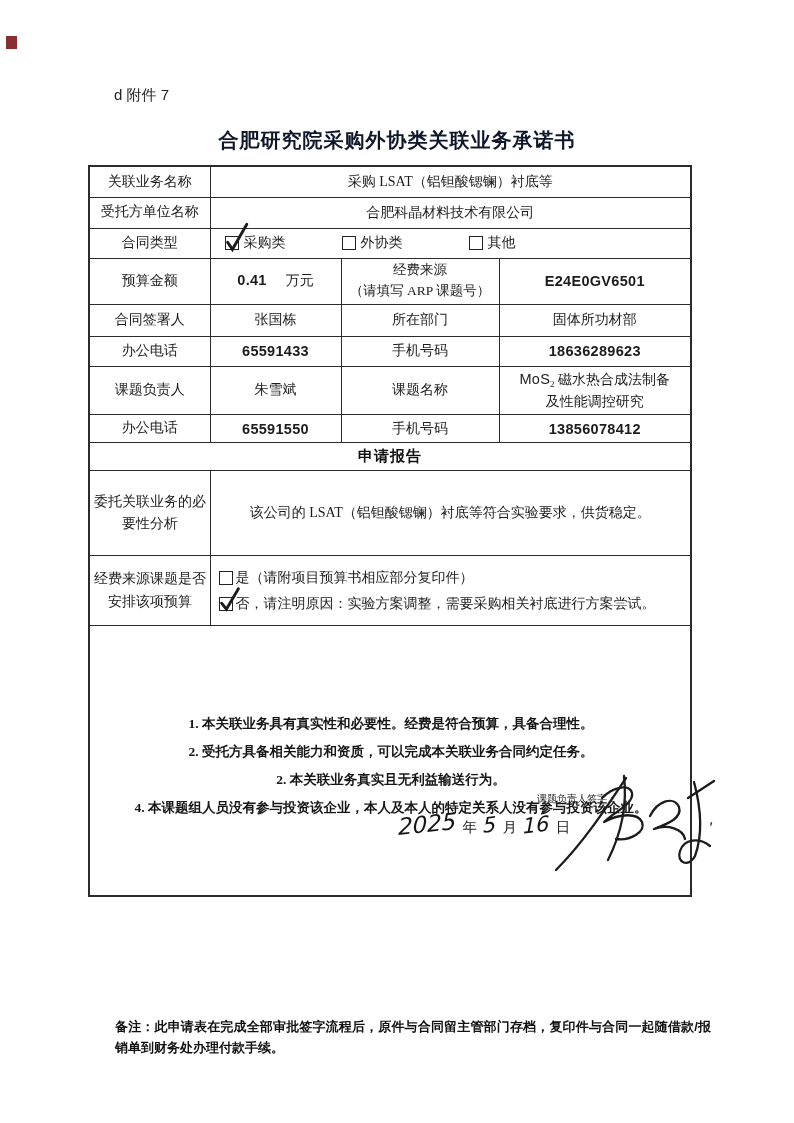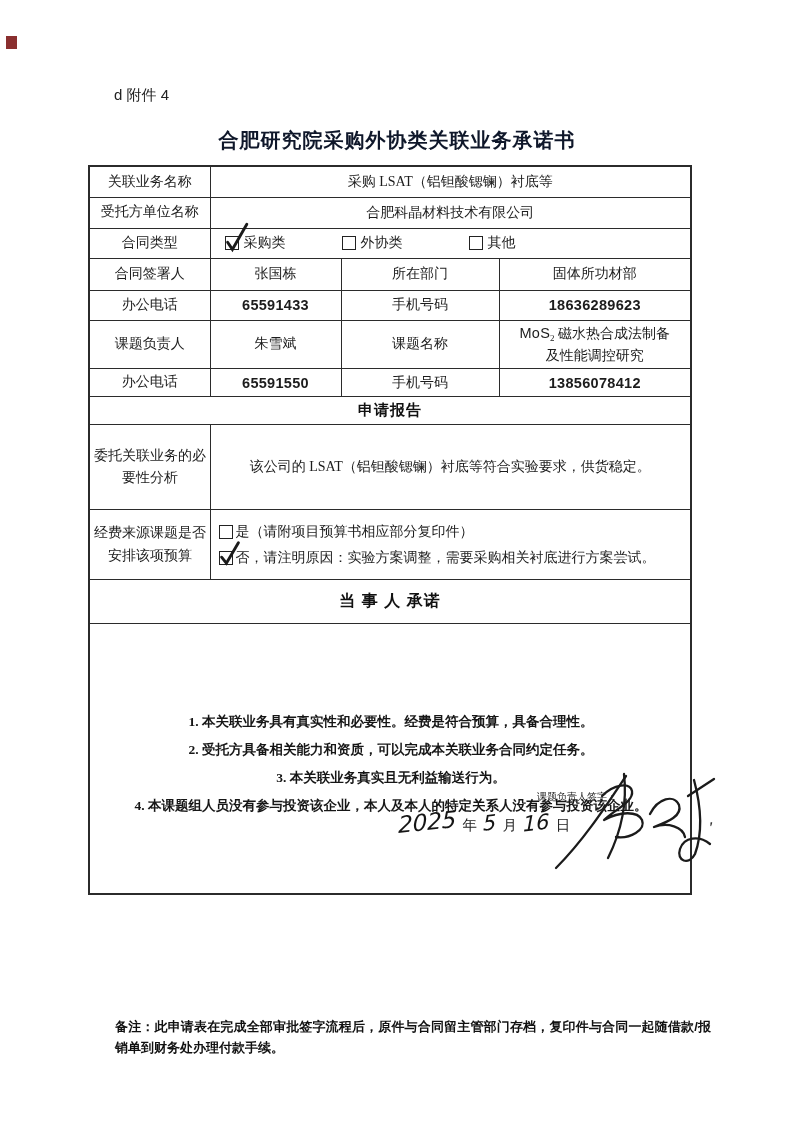--- a/index.html
+++ b/index.html
@@ -54,21 +54,21 @@
   .footer-note { position:absolute; left:115px; top:1016px; width:596px;
     font-family:"Liberation Sans","DejaVu Sans",sans-serif; font-weight:700; font-size:13px; line-height:21px; color:#111; text-align:justify; }
 </style>
 </head>
 <body>
 
 <div class="page">
 
   <div class="red-mark"></div>
 
-  <div class="attachment">d 附件 4</div>
+  <div class="attachment">d 附件 7</div>
 
   <div class="doc-title">合肥研究院采购外协类关联业务承诺书</div>
 
   <table class="form">
     <colgroup>
         <col style="width:121px">
         <col style="width:131px">
         <col style="width:158px">
         <col style="width:192px">
       </colgroup>
@@ -95,20 +95,35 @@
           </span>
           <span>采购类</span>
           <span class="cb cb-gap1"></span>
           <span>外协类</span>
           <span class="cb cb-gap2"></span>
           <span>其他</span>
         </div>
       </td>
     </tr>
 
+    <tr style="height:46px">
+      <td class="lab">预算金额</td>
+      <td>
+        <span class="num">0.41</span>
+        <span style="display:inline-block;width:12px"></span>
+        <span>万元</span>
+      </td>
+      <td>
+        <div class="two-line">
+          <div>经费来源</div>
+          <div>（请填写 ARP 课题号）</div>
+        </div>
+      </td>
+      <td class="num">E24E0GV6501</td>
+    </tr>
 
     <tr style="height:32px">
       <td class="lab">合同签署人</td>
       <td>张国栋</td>
       <td>所在部门</td>
       <td>固体所功材部</td>
     </tr>
 
     <tr style="height:30px">
       <td class="lab">办公电话</td>
@@ -159,30 +174,27 @@
               <svg viewBox="0 0 20 20">
                     <path d="M3 11 L7 16 L17 -1"></path>
                   </svg>
             </span>
             <span>否，请注明原因：实验方案调整，需要采购相关衬底进行方案尝试。</span>
           </div>
         </div>
       </td>
     </tr>
 
-    <tr style="height:44px">
-      <td colspan="4" class="section-hdr" style="font-size:16px">当 事 人 承诺</td>
-    </tr>
 
     <tr style="height:270px">
       <td colspan="4" class="commit-cell">
         <div class="commit-list">
           <div>1. 本关联业务具有真实性和必要性。经费是符合预算，具备合理性。</div>
           <div>2. 受托方具备相关能力和资质，可以完成本关联业务合同约定任务。</div>
-          <div>3. 本关联业务真实且无利益输送行为。</div>
+          <div>2. 本关联业务真实且无利益输送行为。</div>
           <div>4. 本课题组人员没有参与投资该企业，本人及本人的特定关系人没有参与投资该企业。</div>
         </div>
 
         <div class="sig-area">
           <div class="sig-label">课题负责人签字：</div>
           <div class="sig-date">
             <span class="hw">2025</span>
             <span class="dchar">年</span>
             <span class="hw hw-sm">5</span>
             <span class="dchar">月</span>

